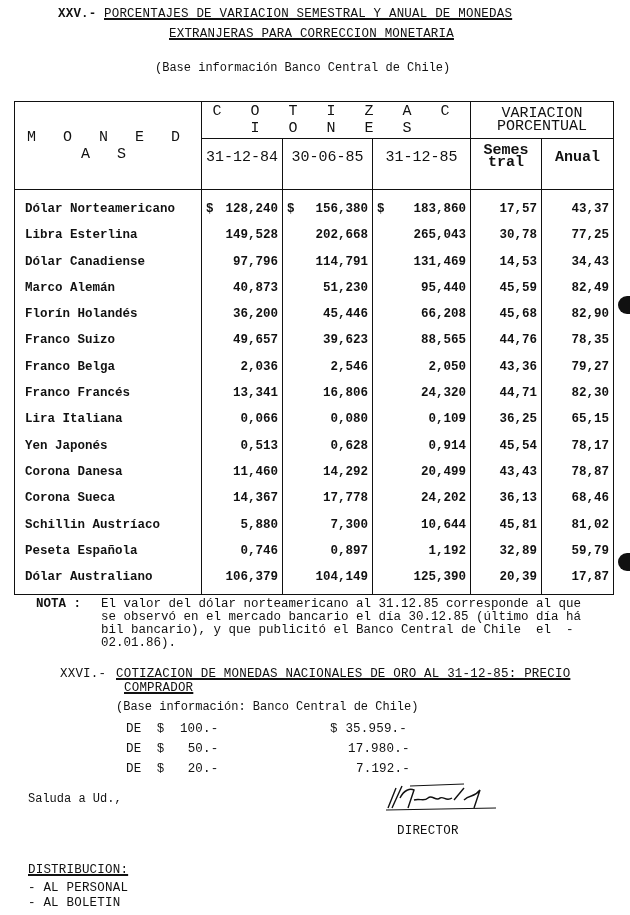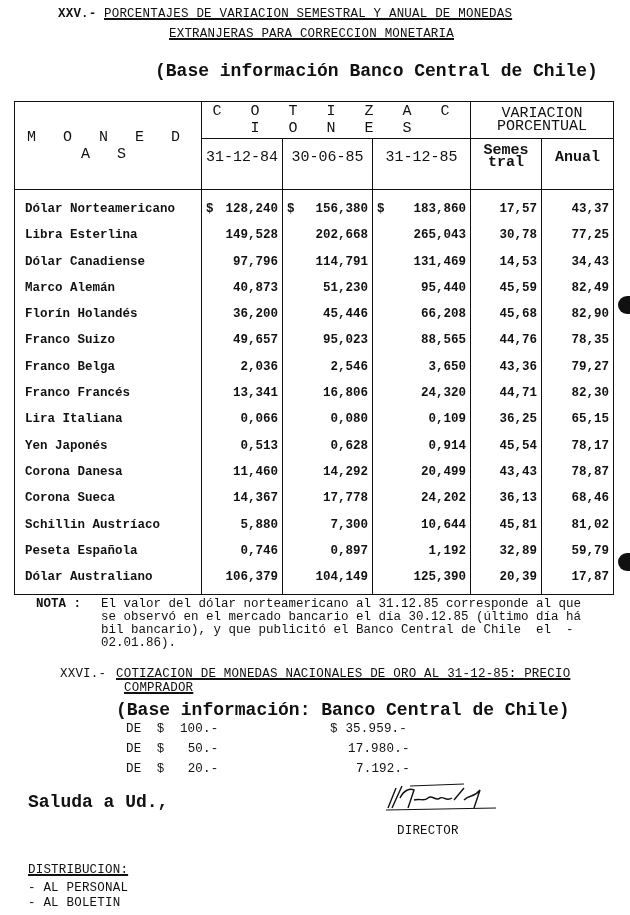--- a/index.html
+++ b/index.html
@@ -2,21 +2,21 @@
 <html><head>
 <meta charset="utf-8">
 <style>
   html, body { margin: 0; padding: 0; background: #ffffff; }
   body { width: 630px; height: 915px; position: relative; overflow: hidden;
          font-family: "Liberation Mono", "DejaVu Sans Mono", monospace; color: #111; }
   .abs { position: absolute; white-space: pre; }
   .title { font-size: 12.5px; letter-spacing: 0.2px; }
   .u { text-decoration: underline; text-decoration-thickness: 1.5px; }
   .bold { font-weight: bold; }
-  .sub { font-size: 18px; font-weight: bold; }
+  .sub { font-size: 12px; font-weight: normal; }
   table.cot { position: absolute; left: 14px; top: 101px; width: 600px; height: 482px;
               border-collapse: collapse; font-size: 12.5px; }
   table.cot td, table.cot th { border: 1.5px solid #111; padding: 0; font-weight: normal; }
   table.cot th { font-size: 15px; }
   .hdr-moneda { width: 186px; letter-spacing: 9px; text-align: center; }
   .hdr-cot { letter-spacing: 10px; text-align: center; height: 36px; }
   .hdr-var { font-size: 11.5px; line-height: 13px; text-align: center; }
   .hdr-date { height: 40px; text-align: center; vertical-align: top; padding-top: 10px !important; }
   .hdr-sem { font-weight: bold !important; text-align: center; vertical-align: top; padding-top: 6px !important; line-height: 12px; }
   .body-cell { vertical-align: top; }
@@ -158,21 +158,21 @@
             <div>
               <span></span>
               <span>51,230</span>
             </div>
             <div>
               <span></span>
               <span>45,446</span>
             </div>
             <div>
               <span></span>
-              <span>95,023</span>
+              <span>39,623</span>
             </div>
             <div>
               <span></span>
               <span>2,546</span>
             </div>
             <div>
               <span></span>
               <span>16,806</span>
             </div>
             <div>
@@ -226,21 +226,21 @@
             <div>
               <span></span>
               <span>66,208</span>
             </div>
             <div>
               <span></span>
               <span>88,565</span>
             </div>
             <div>
               <span></span>
-              <span>3,650</span>
+              <span>2,050</span>
             </div>
             <div>
               <span></span>
               <span>24,320</span>
             </div>
             <div>
               <span></span>
               <span>0,109</span>
             </div>
             <div>

